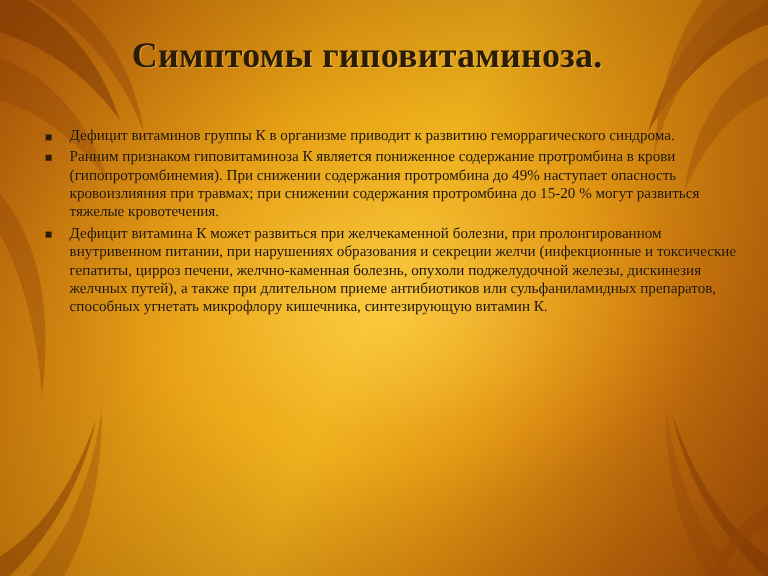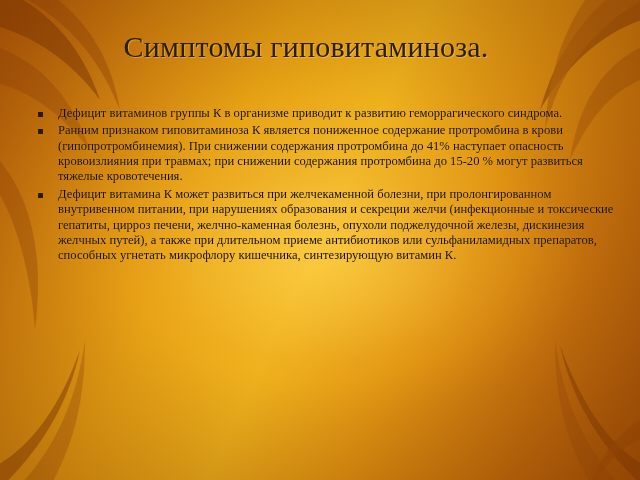--- a/index.html
+++ b/index.html
@@ -35,21 +35,21 @@
     pointer-events: none;
   }
 
   #title {
     position: absolute;
     top: 30px;
     left: 0;
     width: 612px;
     text-align: center;
     font-family: "Liberation Serif", serif;
-    font-weight: normal;
+    font-weight: bold;
     font-size: 30px;
     color: #2b1c06;
     letter-spacing: 0.2px;
     text-shadow: 1px 1px 0 rgba(255,225,140,0.35);
   }
 
   #content {
     position: absolute;
     top: 106px;
     left: 30px;
@@ -123,18 +123,18 @@
     </svg>
   </div>
 
   <div class="vignette"></div>
 
   <div id="title">Симптомы гиповитаминоза.</div>
 
   <div id="content">
     <ul class="bullets">
       <li>Дефицит витаминов группы К в организме приводит к развитию геморрагического синдрома.</li>
-      <li>Ранним признаком гиповитаминоза К является пониженное содержание протромбина в крови (гипопротромбинемия). При снижении содержания протромбина до 41% наступает опасность кровоизлияния при травмах; при снижении содержания протромбина до 15-20 % могут развиться тяжелые кровотечения.</li>
+      <li>Ранним признаком гиповитаминоза К является пониженное содержание протромбина в крови (гипопротромбинемия). При снижении содержания протромбина до 49% наступает опасность кровоизлияния при травмах; при снижении содержания протромбина до 15-20 % могут развиться тяжелые кровотечения.</li>
       <li>Дефицит витамина К может развиться при желчекаменной болезни, при пролонгированном внутривенном питании, при нарушениях образования и секреции желчи (инфекционные и токсические гепатиты, цирроз печени, желчно-каменная болезнь, опухоли поджелудочной железы, дискинезия желчных путей), а также при длительном приеме антибиотиков или сульфаниламидных препаратов, способных угнетать микрофлору кишечника, синтезирующую витамин К.</li>
     </ul>
   </div>
 
 </div>
 
 </body></html>

